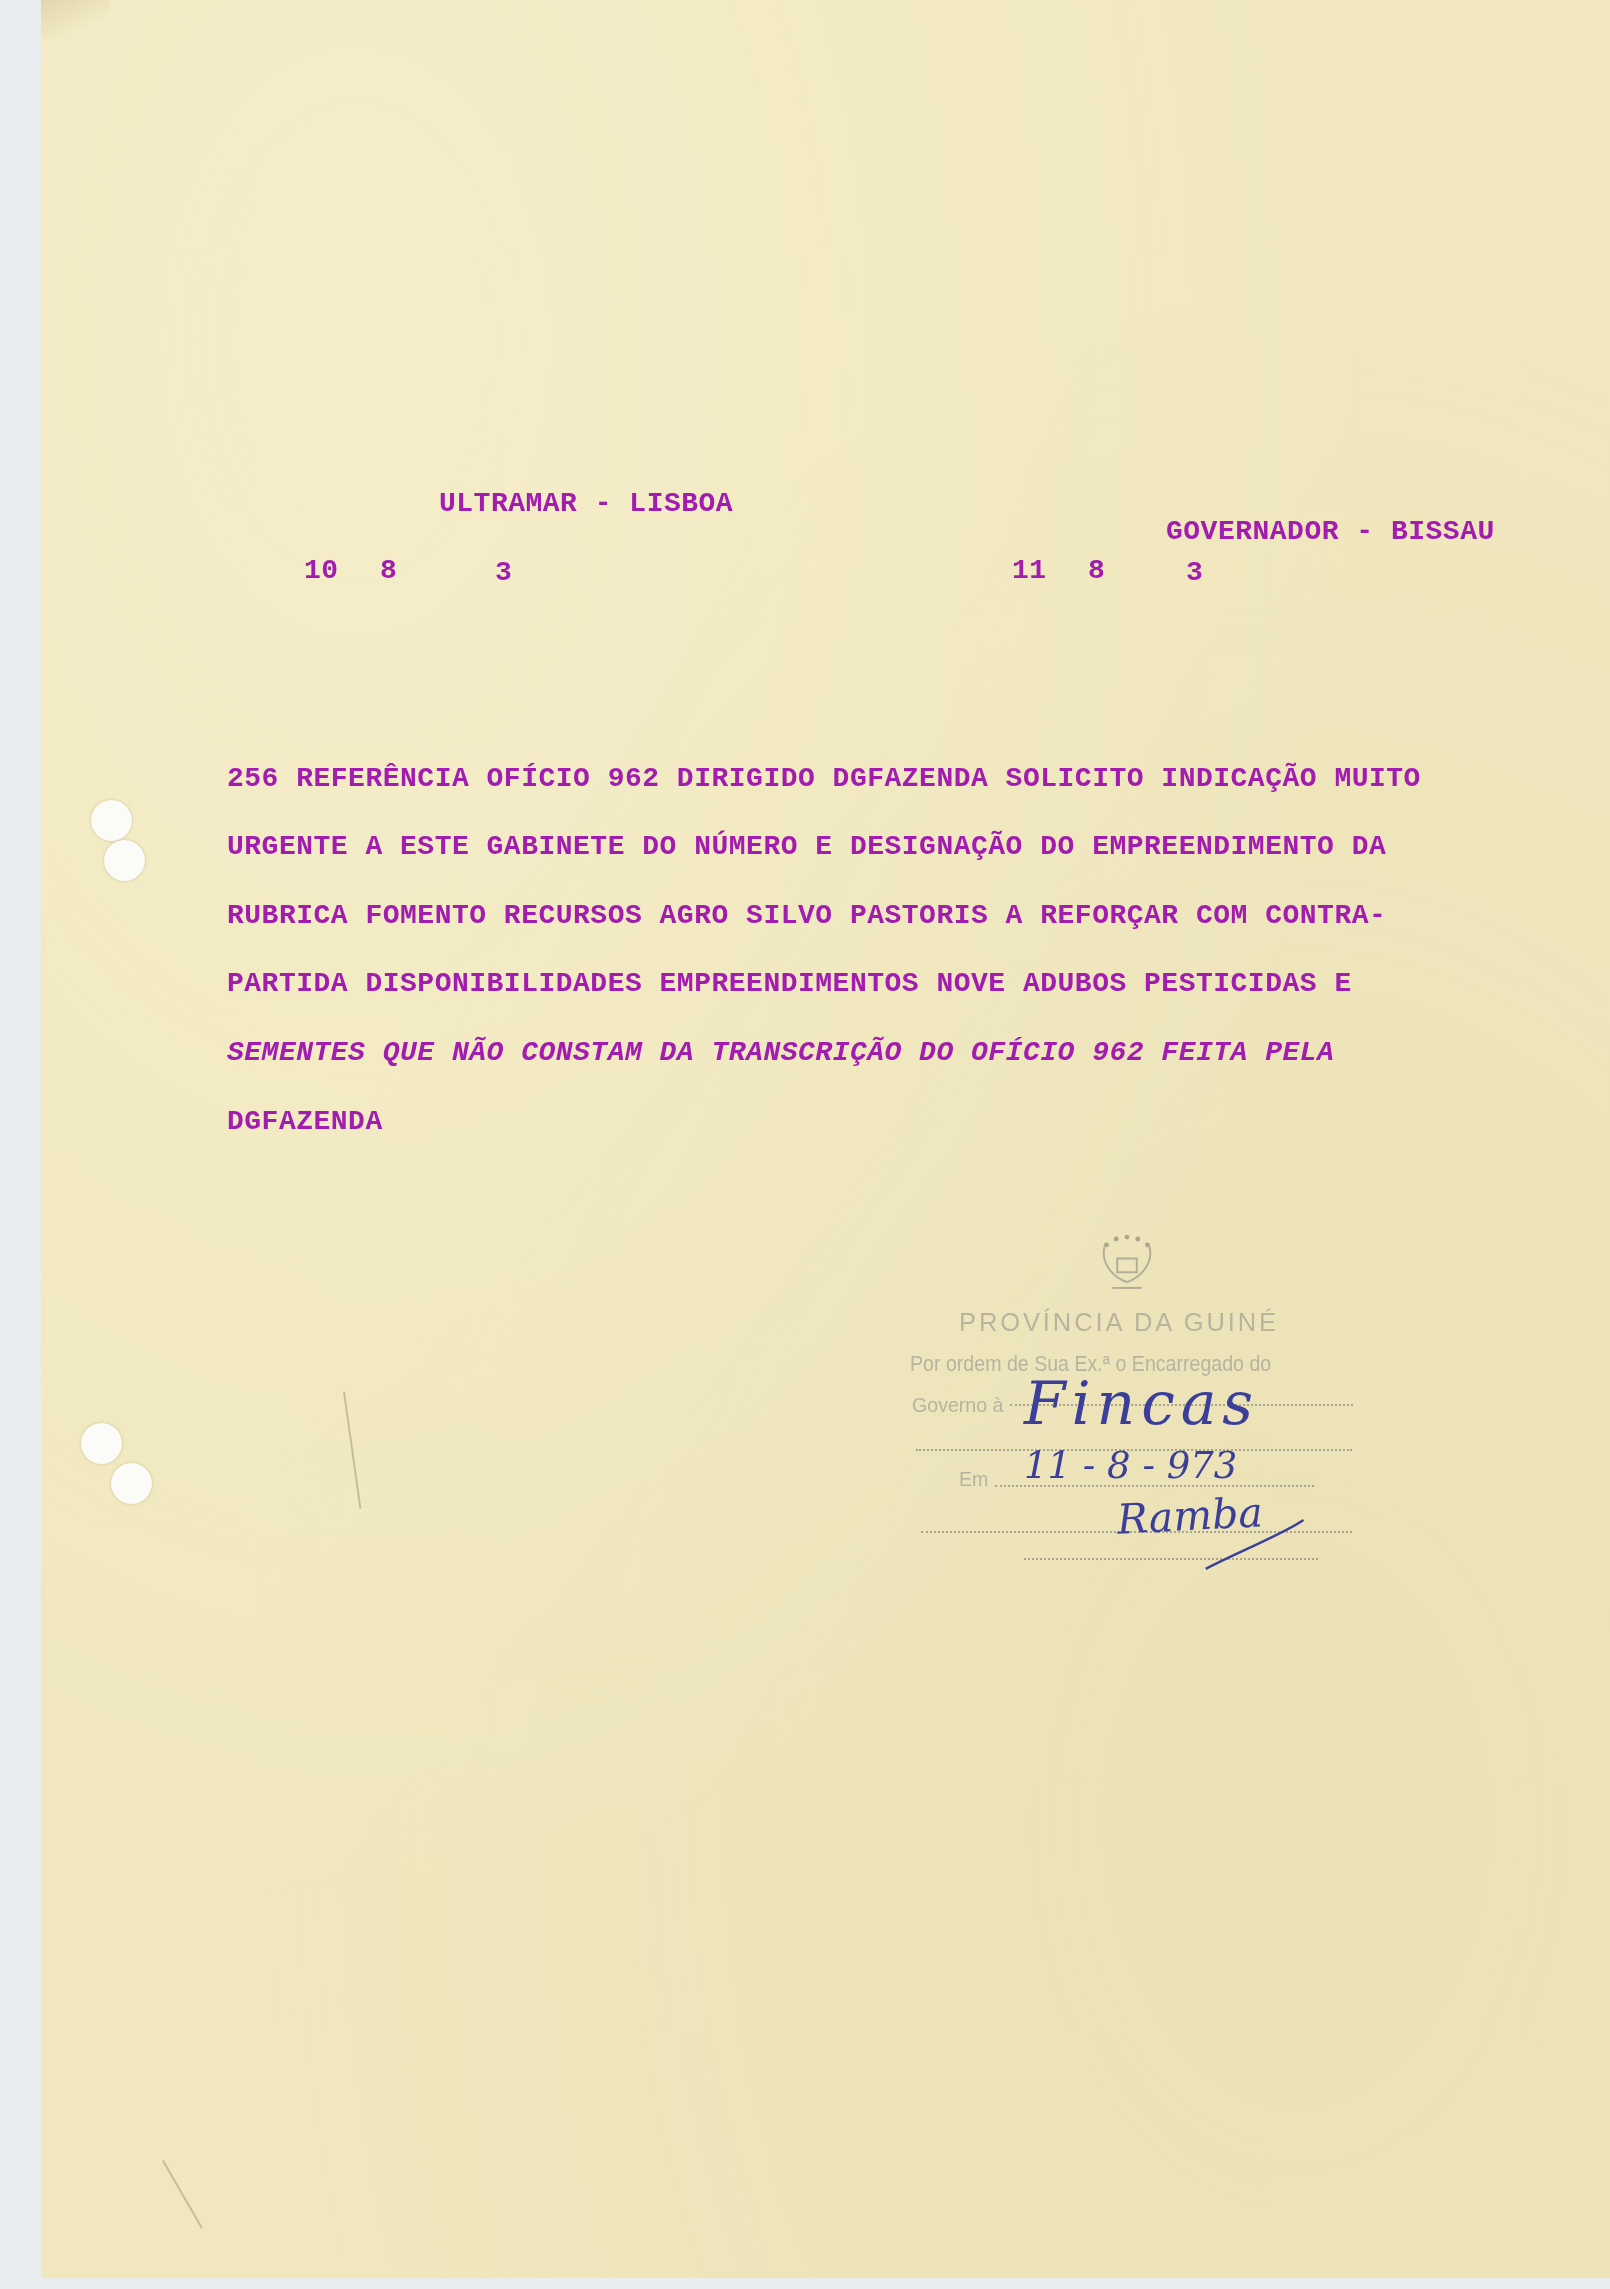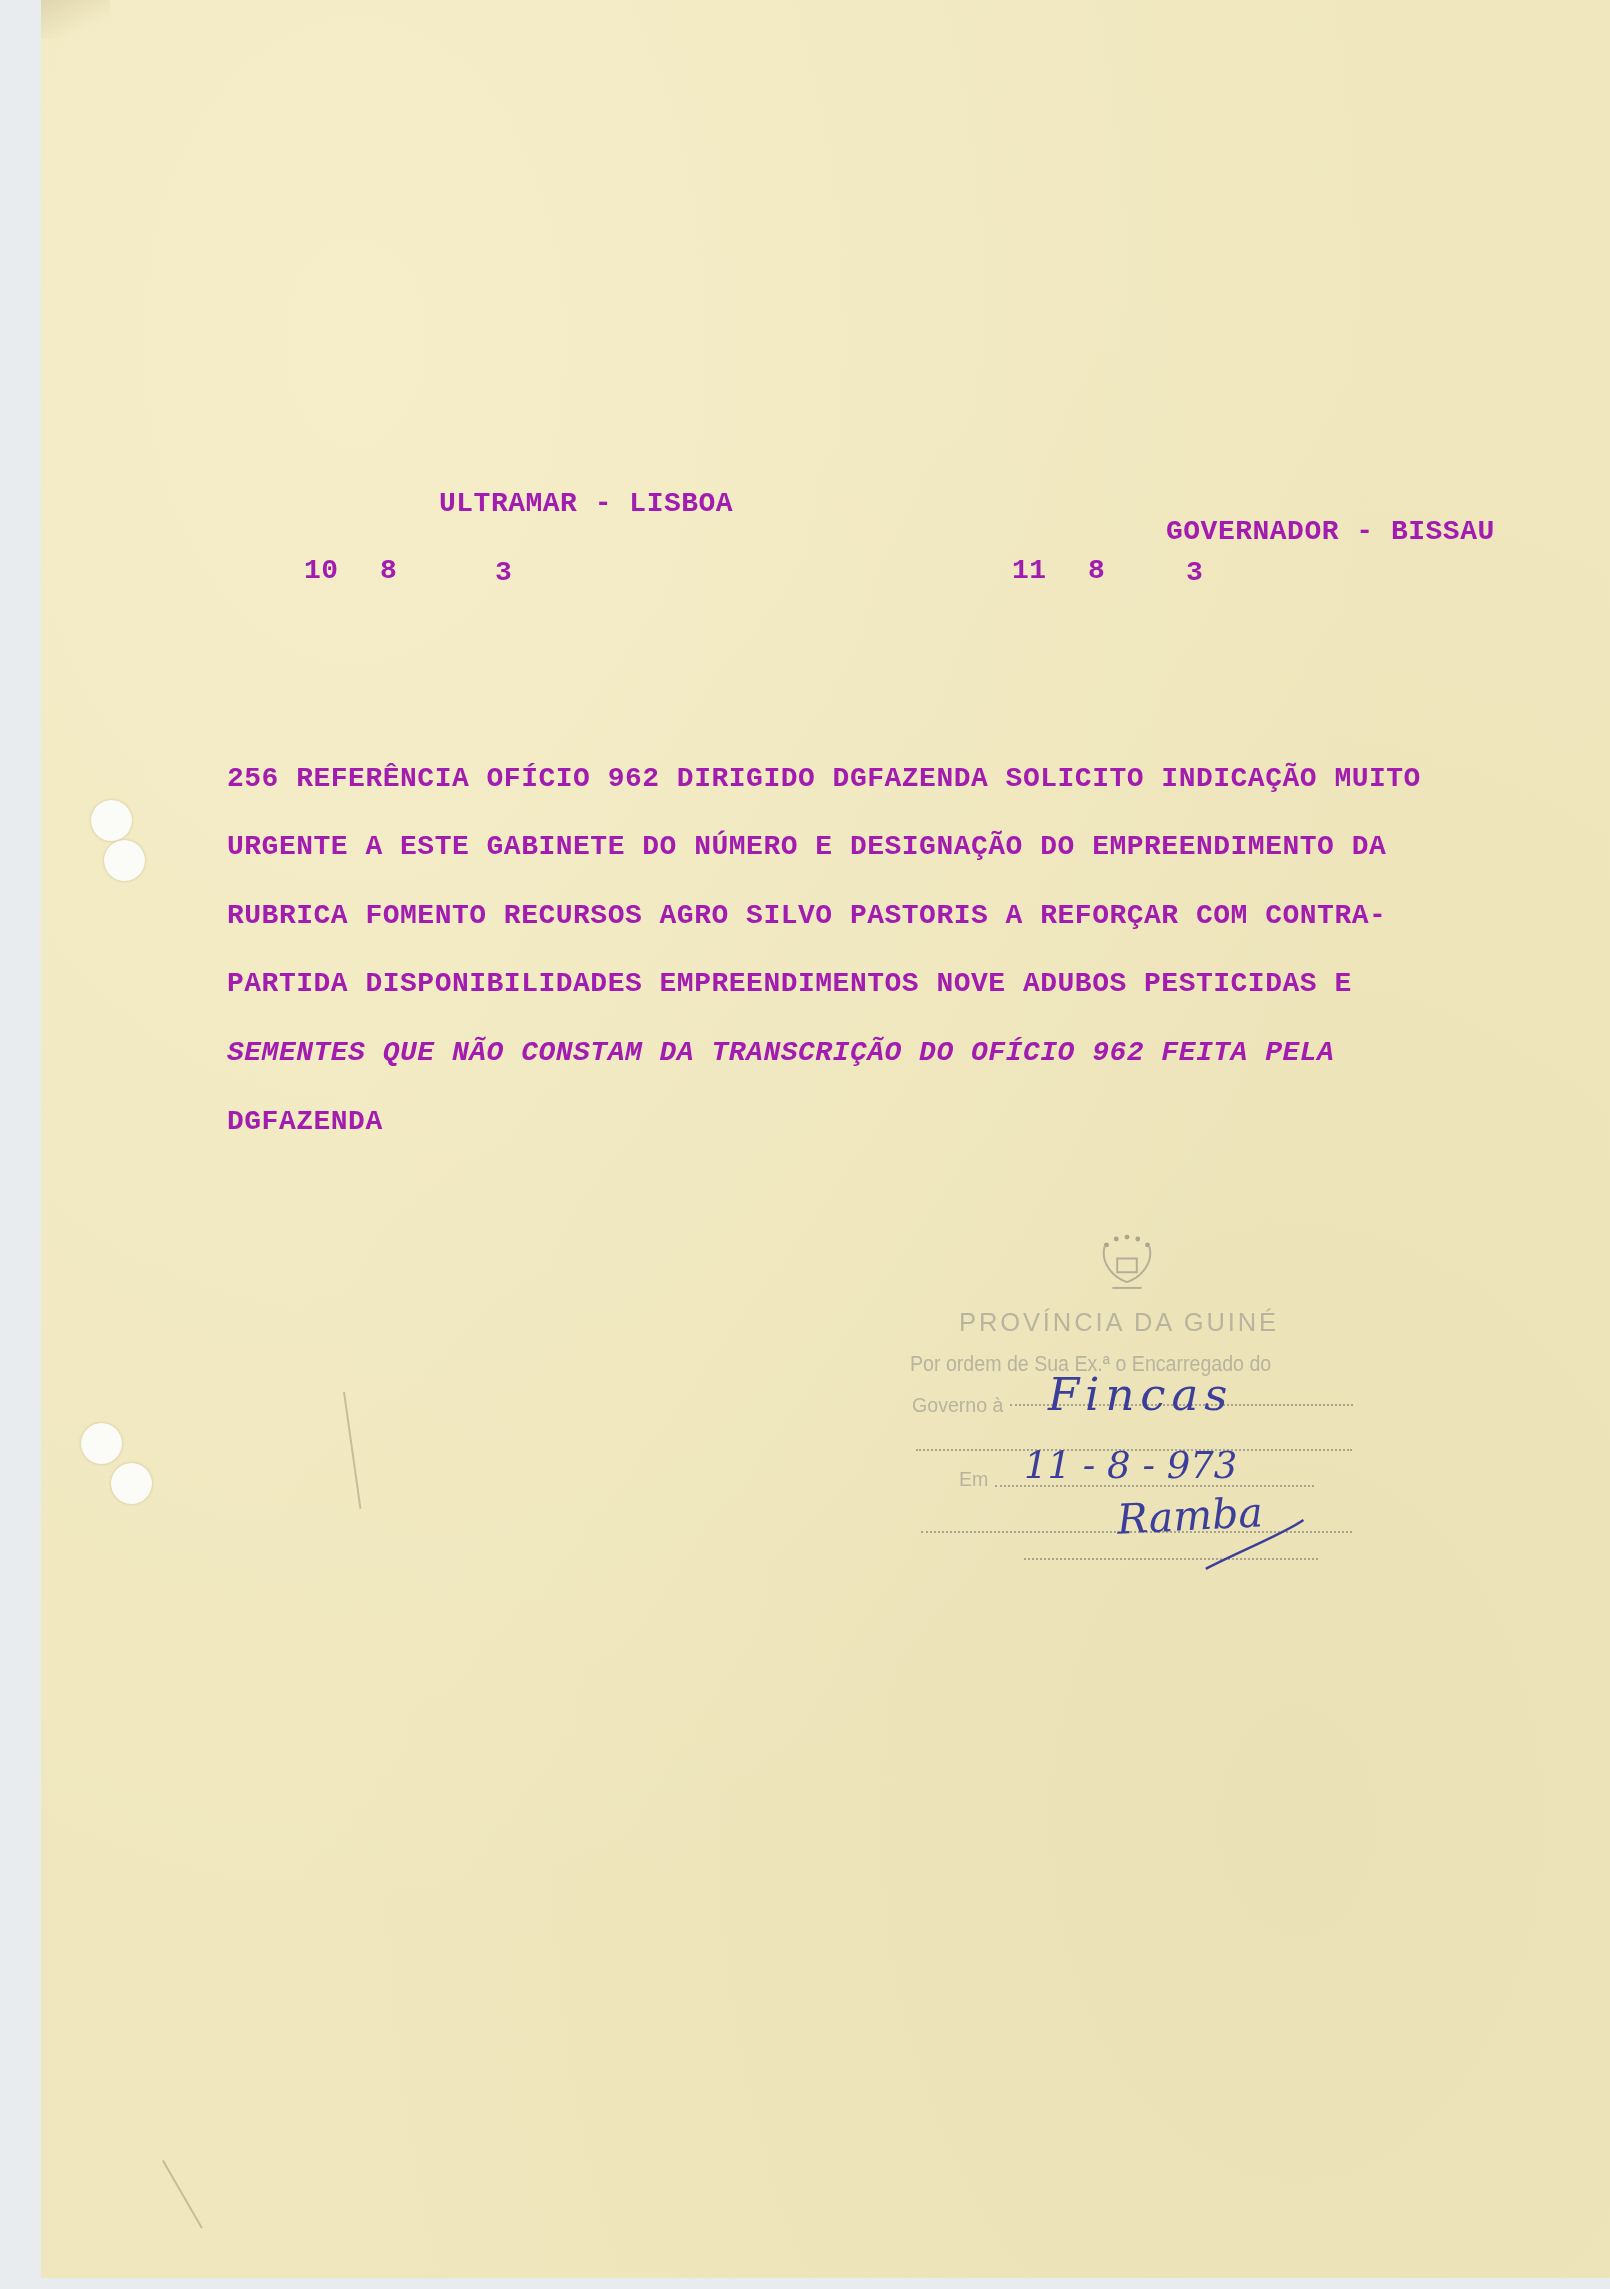--- a/index.html
+++ b/index.html
@@ -101,20 +101,20 @@
   <div class="stamp" style="left:910px;top:1352px;font-size:19.6px;transform:scaleY(1.15);">Por ordem de Sua Ex.ª o Encarregado do</div>
   <div class="stamp" style="left:912px;top:1394px;font-size:19.6px;">Governo à</div>
   <div class="stamp" style="left:959px;top:1468px;font-size:19.6px;">Em</div>
 
   <div class="dotline" style="left:1010px;top:1404px;width:343px;"></div>
   <div class="dotline" style="left:916px;top:1449px;width:436px;"></div>
   <div class="dotline" style="left:995px;top:1485px;width:319px;"></div>
   <div class="dotline" style="left:921px;top:1531px;width:431px;"></div>
   <div class="dotline" style="left:1024px;top:1558px;width:294px;"></div>
 
-  <div class="hand" style="left:1048px;top:1368px;font-size:45px;letter-spacing:5.9px;">Fincas</div>
+  <div class="hand" style="left:1024px;top:1368px;font-size:60px;letter-spacing:5.9px;">Fincas</div>
   <div class="hand" style="left:1024px;top:1444px;font-size:37px;">11 - 8 - 973</div>
   <div class="hand" style="left:1117px;top:1492px;font-size:41px;transform:rotate(-3deg);">Ramba</div>
   <svg style="position:absolute;left:1196px;top:1514px;" width="127" height="59" viewBox="0 0 130 60">
     <path d="M110 6 C90 20 40 40 10 56" fill="none" stroke="#3c3f9a" stroke-width="2.5"></path>
   </svg>
 </div>
 
 
 </body></html>

